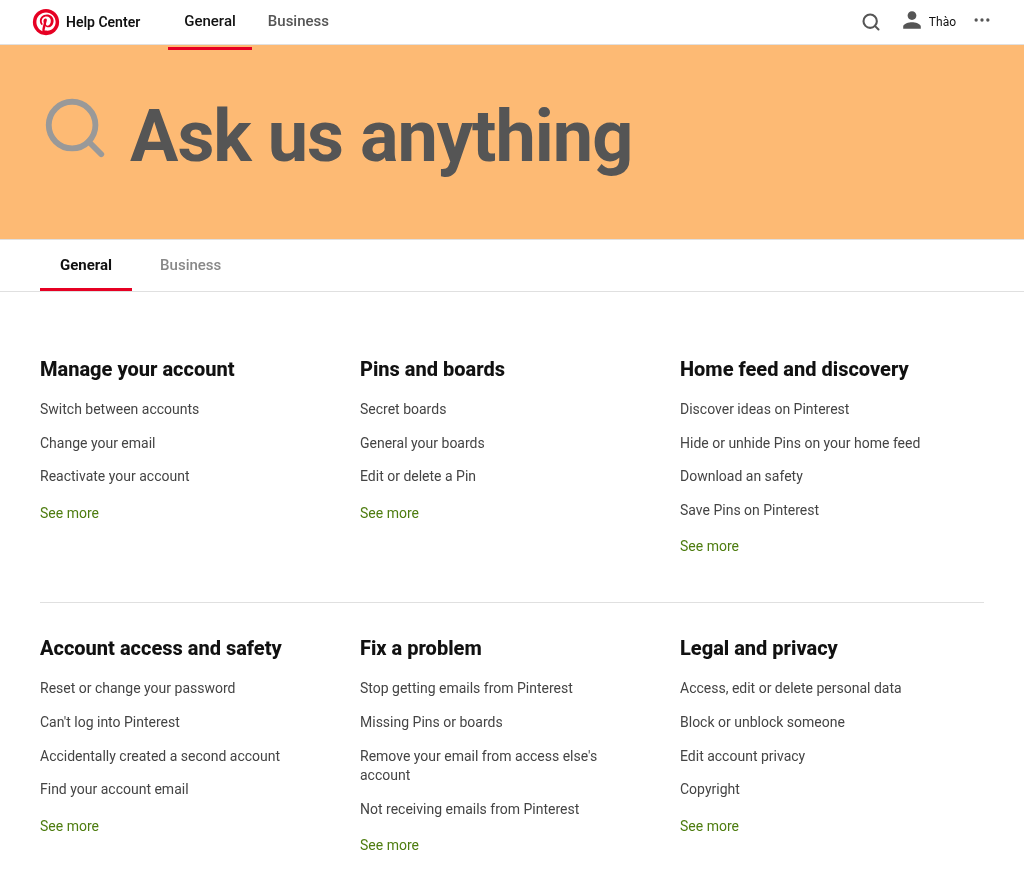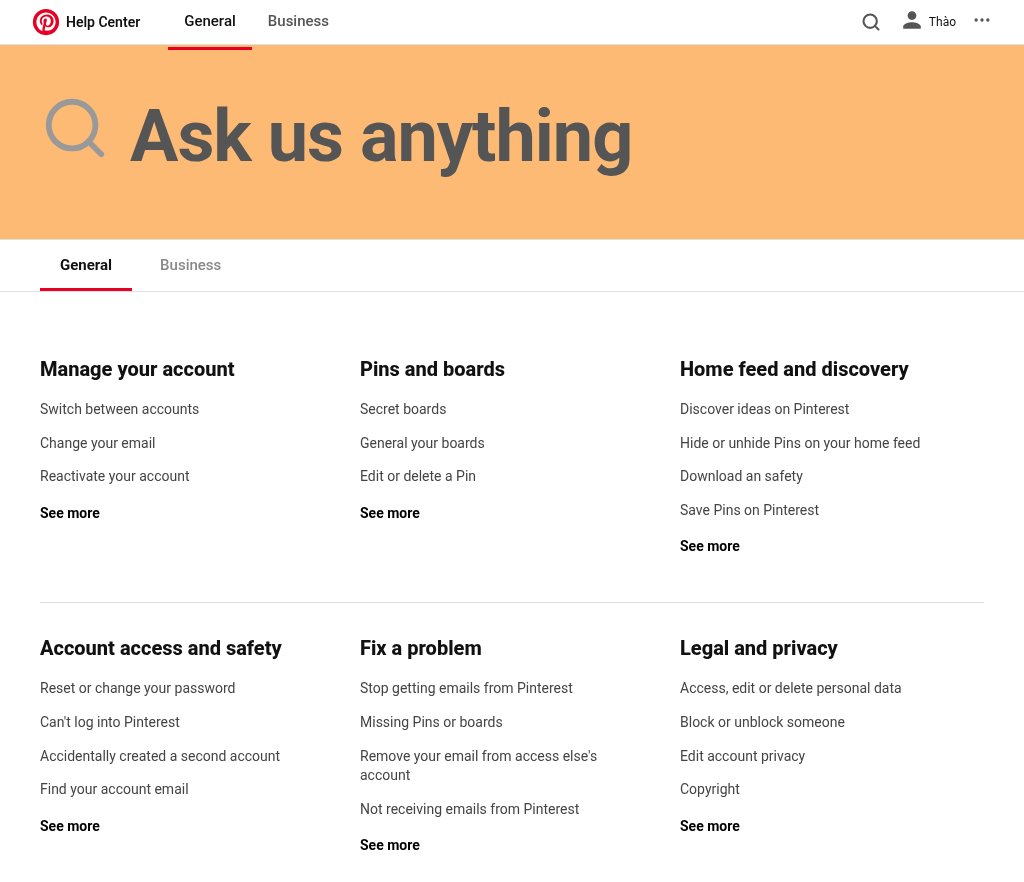--- a/index.html
+++ b/index.html
@@ -161,22 +161,22 @@
       gap: 14px;
     }
     .section-link {
       font-size: 14px;
       color: #444;
       cursor: pointer;
       line-height: 1.4;
     }
     .see-more-link {
       font-size: 14px;
-      font-weight: 700;
-      color: #000000;
+      font-weight: 400;
+      color: #4d7c0f;
       cursor: pointer;
       margin-top: 18px;
       display: block;
     }
 
     .row-divider {
       grid-column: 1 / -1;
       border: none;
       border-top: 1px solid #e0e0e0;
       margin: 8px 0;

